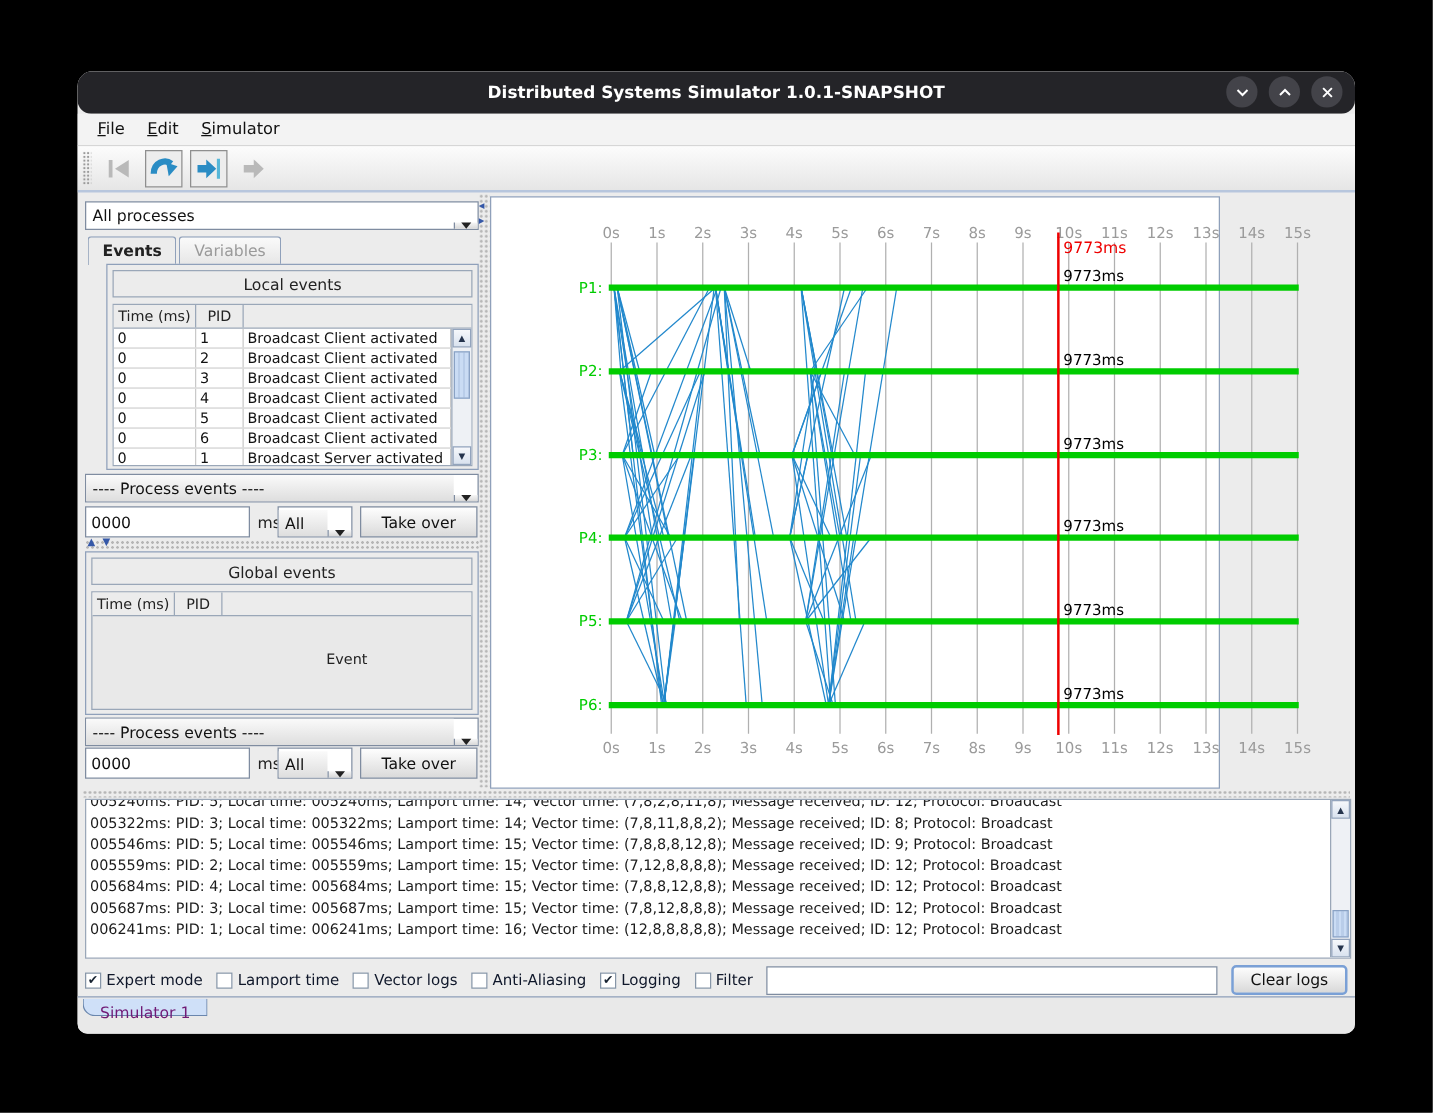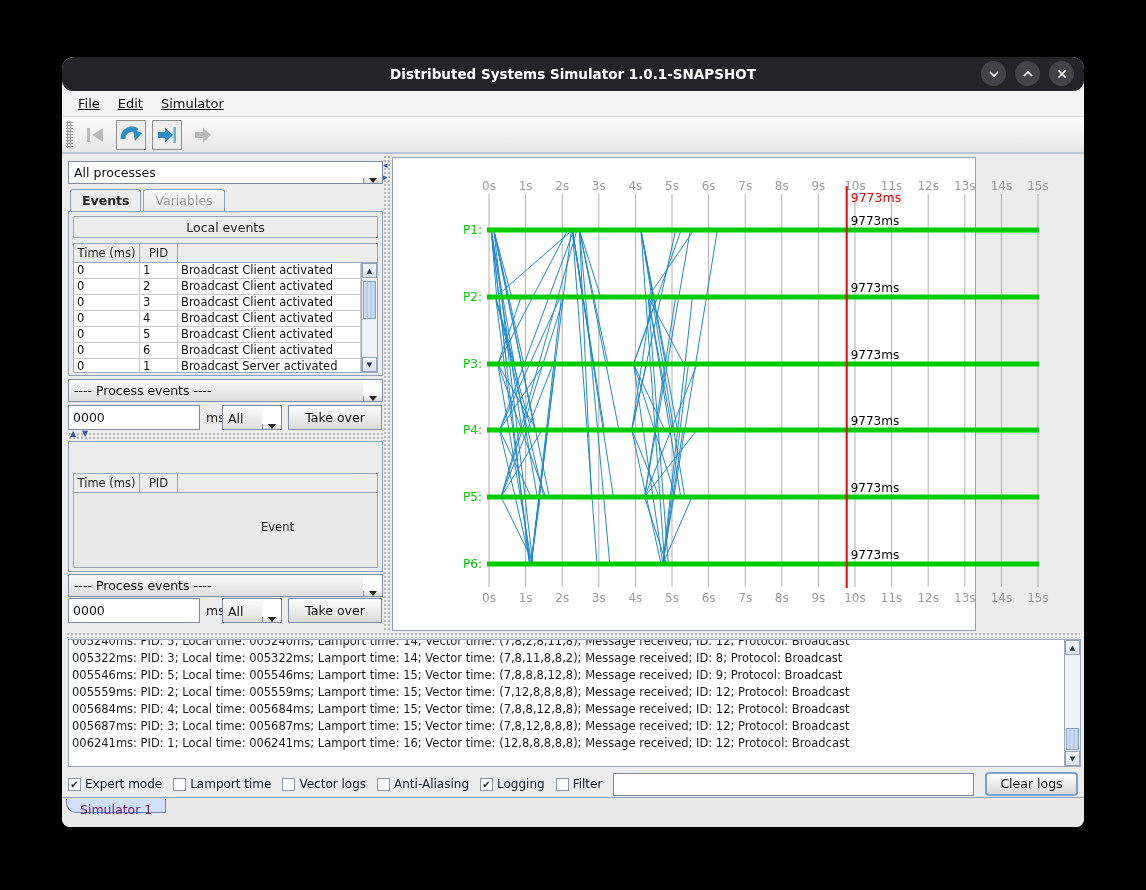--- a/index.html
+++ b/index.html
@@ -13,21 +13,21 @@
   .title-text { position:absolute; left:0; right:0; top:0; height:34px; line-height:34px;
     text-align:center; color:#fff; font-size:13.5px; font-weight:bold; }
   .win-controls { position:absolute; right:10px; top:4px; display:flex; gap:9px; }
   .wc { width:25px; height:25px; border-radius:50%; background:#434349; display:flex;
     align-items:center; justify-content:center; }
   .wc svg { stroke:#fff; stroke-width:1.6; fill:none; }
 
   
   .menubar { position:absolute; left:0; top:34px; right:0; height:26px; background:#f3f3f3;
     border-bottom:1px solid #d6d6d6; display:flex; align-items:center; padding-left:7px; }
-  .menu-item { font-size:13px; color:#111; padding:0 9px; height:26px; line-height:26px;text-decoration:underline; }
+  .menu-item { font-size:13px; color:#111; padding:0 9px; height:26px; line-height:26px; }
 
   
   .toolbar { position:absolute; left:0; top:60px; right:0; height:37px;
     background:linear-gradient(#fcfcfc,#e6e6e6); border-bottom:2px solid #b7c6dd;
     display:flex; align-items:center; }
   .tb-handle { width:7px; height:27px; margin-left:4px; margin-right:7px;
     background-image:radial-gradient(#9a9a9a 1px, transparent 1.2px); background-size:3px 3px; }
   .tb-btn { width:30px; height:30px; margin-right:6px; display:flex; align-items:center;
     justify-content:center; background:transparent; }
   .tb-btn.enabled { border:1px solid #8f8f8f; background:#ededed; }
@@ -46,21 +46,21 @@
 
   .proc-combo { left:0; right:0; top:6px; }
 
   .tab-row { position:absolute; left:2px; top:34px; height:23px; display:flex; }
   .tab { height:23px; padding:0 11px; line-height:22px; font-size:12.5px;
     border:1px solid #8fa0ba; border-bottom:none; border-radius:3px 3px 0 0;
     background:linear-gradient(#fafafa,#e6e6e6); margin-right:2px; }
   .tab.sel { font-weight:bold; background:#ececec; color:#222; }
   .tab.dis { color:#9a9a9a; }
 
-  .events-section { position:absolute; left:0; right:0; top:56px; height:165px;
+  .events-section { position:absolute; left:17px; right:0; top:56px; height:165px;
     border:1px solid #8fa0ba; background:#ececec; }
   .section-title { position:absolute; left:4px; right:4px; top:4px; height:22px;
     border:1px solid #9aa7b8; text-align:center; line-height:21px; font-size:12.5px; color:#222; }
   .etable { position:absolute; left:4px; right:4px; top:31px; bottom:2px; border:1px solid #9aa7b8; background:#fff; }
   .thead { display:flex; height:19px; background:#ececec; border-bottom:1px solid #9aa7b8; }
   .th { font-size:11.5px; line-height:18px; text-align:center; color:#222; border-right:1px solid #9aa7b8; }
   .th.c0 { width:66px; } .th.c1 { width:38px; } .th.c2 { flex:1;margin-top:44px; } .th.sp { width:16px; border-right:none; }
   .tbody { position:absolute; left:0; right:16px; top:19px; bottom:0; overflow:hidden; }
   .trow { display:flex; height:16px; border-bottom:1px solid #c9c9c9; background:#fff; }
   .tcell { font-size:11.5px; line-height:15px; padding-left:3px; color:#111;
@@ -284,20 +284,21 @@
       </div>
       <div class="takeover-btn">Take over</div>
     </div>
 
     <div class="mini-divider">
       <span class="ar up">▲</span>
       <span class="ar dn">▼</span>
     </div>
 
     <div class="global-section">
+      <div class="section-title">Global events</div>
       <div class="gtable">
         <div class="thead">
           <div class="th c0">Time (ms)</div>
           <div class="th c1">PID</div>
           <div class="th c2">Event</div>
         </div>
       </div>
     </div>
 
     <div class="combo gray global-combo">

